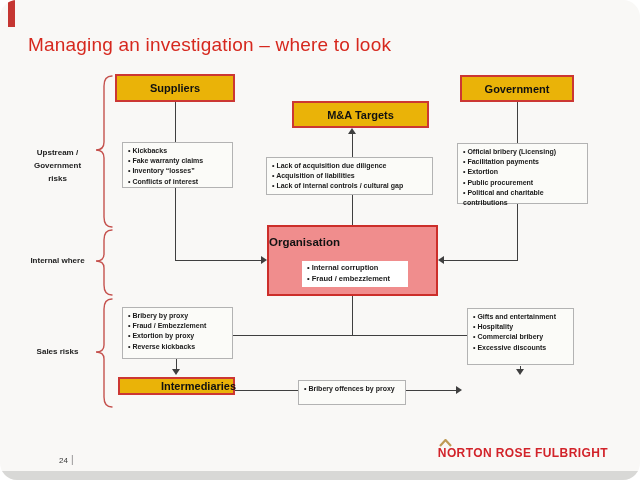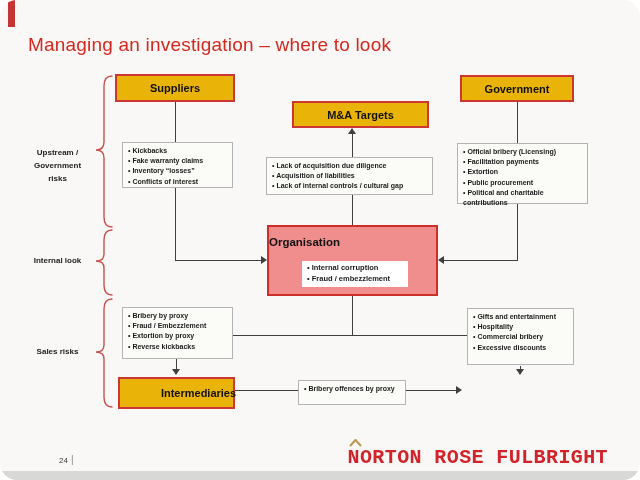--- a/index.html
+++ b/index.html
@@ -48,42 +48,42 @@
   
   .grouplabel {
     position:absolute; left:15px; width:85px; text-align:center;
     font-weight:bold; font-size:8px; line-height:13px; color:#222; white-space:pre-line;
   }
   .braces { position:absolute; left:0; top:0; pointer-events:none; }
   
   .page-num { position:absolute; left:25px; top:454px; font-size:8px; color:#3a3a3a;margin-left:34px; }
   .page-num .sep { color:#8a8a8a; margin-left:3px; font-size:10px; }
   .logo { position:absolute; right:32px; top:439px; display:flex; flex-direction:column; align-items:flex-start; }
-  .logo-text { font-weight:bold; font-size:20px; letter-spacing:0.4px; color:#d2232a; white-space:nowrap; margin-top:-1px;font-family:Liberation Mono, monospace; }
+  .logo-text { font-weight:bold; font-size:12px; letter-spacing:0.4px; color:#d2232a; white-space:nowrap; margin-top:-1px; }
   .bottom-strip { position:absolute; left:0; top:471px; width:640px; height:9px; background:#d8d8d6; }
 </style>
 </head>
 <body>
 
 <div class="canvas">
 
   <div class="accent-bar"></div>
 
   <div class="slide-title">Managing an investigation – where to look</div>
 
   <svg class="braces" width="640" height="480" viewBox="0 0 640 480">
     <path d="M 112 76 Q 104 76 104 86 L 104 142 Q 104 150 96 150 Q 104 150 104 158 L 104 217 Q 104 227 112 227" fill="none" stroke="#c5524e" stroke-width="1.4" stroke-linecap="round"></path>
     <path d="M 112 230 Q 104 230 104 240 L 104 254 Q 104 261 96 261 Q 104 261 104 268 L 104 285 Q 104 295 112 295" fill="none" stroke="#c5524e" stroke-width="1.4" stroke-linecap="round"></path>
     <path d="M 112 299 Q 104 299 104 309 L 104 345 Q 104 352 96 352 Q 104 352 104 359 L 104 397 Q 104 407 112 407" fill="none" stroke="#c5524e" stroke-width="1.4" stroke-linecap="round"></path>
   </svg>
 
   <div class="grouplabel" style="top:114px;margin-top:32px;">Upstream /
 Government
 risks</div>
-  <div class="grouplabel" style="top:254px;">Internal look</div>
+  <div class="grouplabel" style="top:254px;">Internal where</div>
   <div class="grouplabel" style="top:345px;">Sales risks</div>
 
   <div class="ln" style="left:175px; top:102px; width:1px; height:40px;"></div>
   <div class="ln" style="left:175px; top:187px; width:1px; height:73px;"></div>
   <div class="ln" style="left:175px; top:260px; width:86px; height:1px;"></div>
   <div class="arr r" style="left:261px; top:256px;"></div>
 
   <div class="ln" style="left:517px; top:101px; width:1px; height:42px;"></div>
   <div class="ln" style="left:517px; top:203px; width:1px; height:57px;"></div>
   <div class="ln" style="left:444px; top:260px; width:74px; height:1px;"></div>
@@ -107,21 +107,21 @@
 
   <div class="nodebox" style="left:115px; top:74px; width:120px; height:28px;">
     <span>Suppliers</span>
   </div>
   <div class="nodebox" style="left:460px; top:75px; width:114px; height:27px;">
     <span>Government</span>
   </div>
   <div class="nodebox" style="left:292px; top:101px; width:137px; height:27px;">
     <span>M&amp;A Targets</span>
   </div>
-  <div class="nodebox" style="left:118px; top:377px; width:117px; height:32px;padding-left:44px;">
+  <div class="nodebox" style="left:118px; top:377px; width:117px; height:18px;padding-left:44px;">
     <span>Intermediaries</span>
   </div>
 
   <div class="orgbox">
     <div class="org-title">Organisation</div>
     <div class="org-inner">
         <div class="bullet">• Internal corruption</div>
         <div class="bullet">• Fraud / embezzlement</div>
       </div>
   </div>

